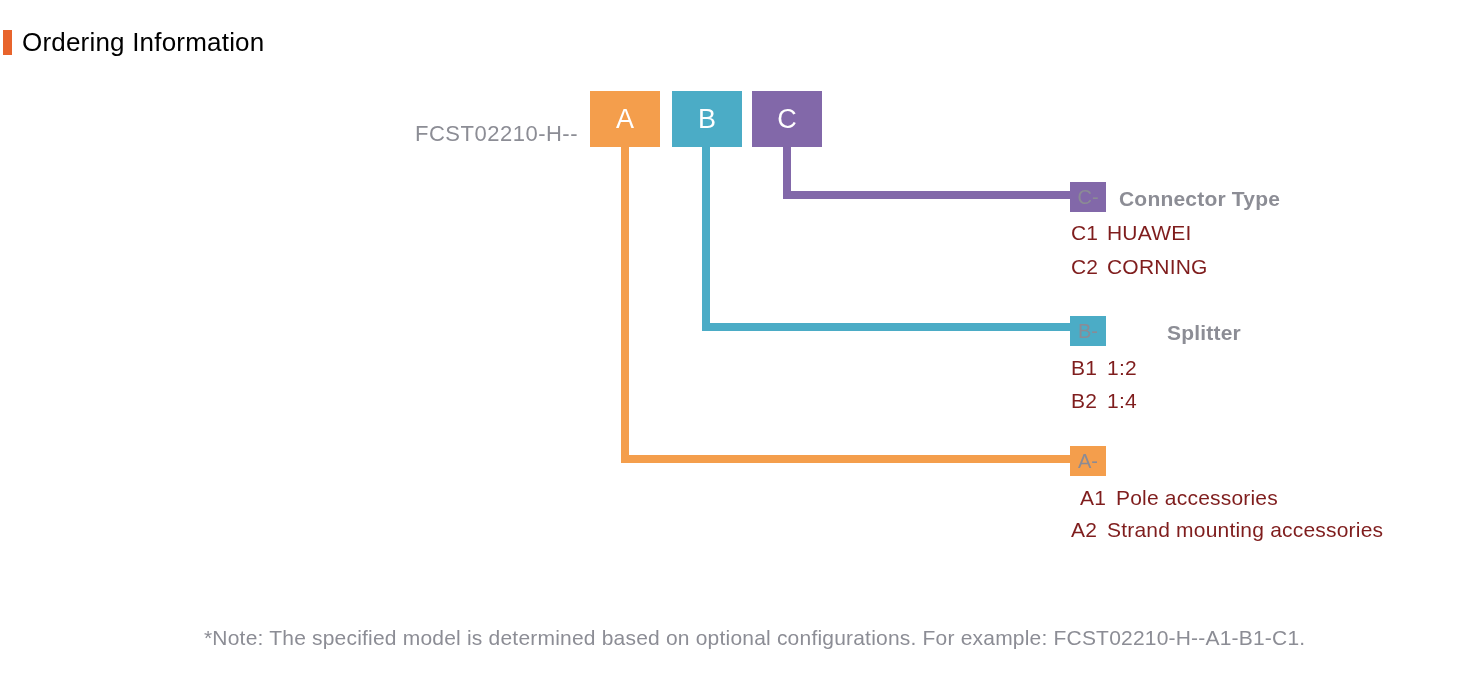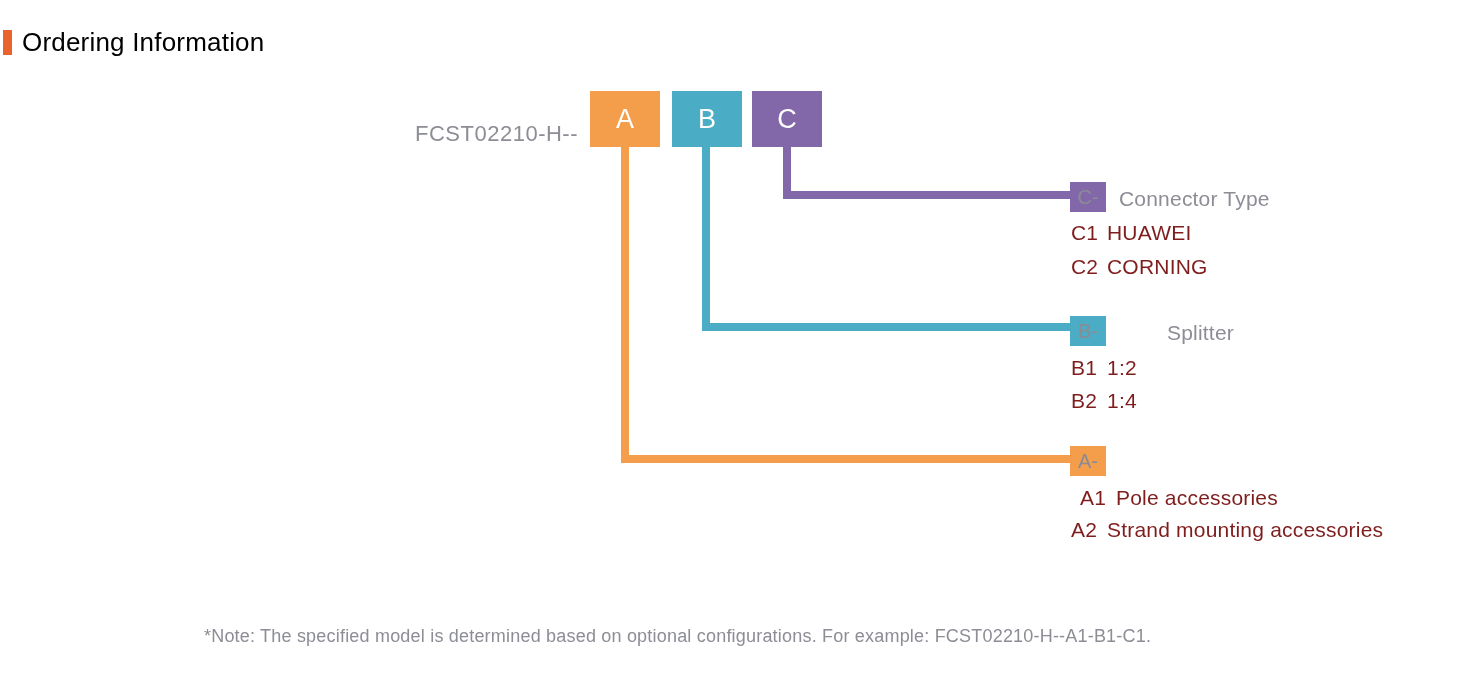--- a/index.html
+++ b/index.html
@@ -85,20 +85,21 @@
   .legend-tag.c { top: 182px; background: #8268A9; }
   .legend-tag.b { top: 316px; background: #4BACC6; }
   .legend-tag.a { top: 446px; background: #F49E4C; }
   .legend-title {
     position: absolute;
     left: 1119px;
     font-size: 21px;
     color: #8C8D95;
     letter-spacing: 0.2px;
     white-space: nowrap;
+    font-weight: bold;
   }
   .legend-title.c { top: 187px; }
   .legend-title.b { top: 321px; margin-left: 48px; }
   .legend-title.a { top: 451px; }
   .legend-item {
     position: absolute;
     left: 1071px;
     font-size: 21px;
     color: #7f1d1d;
     letter-spacing: 0.2px;
@@ -112,21 +113,21 @@
   .li-c2 { top: 255px; }
   .li-b1 { top: 356px; }
   .li-b2 { top: 389px; }
   .li-a1 { top: 486px; margin-left: 9px; }
   .li-a2 { top: 518px; }
   .li-a3 { top: 551px; }
   
   .note {
     position: absolute;
     left: 204px; top: 626px;
-    font-size: 18px;
+    font-size: 21px;
     color: #8C8D95;
     letter-spacing: 0.2px;
     white-space: nowrap;
   }
 </style>
 </head>
 <body>
 
 <div class="page">
 

